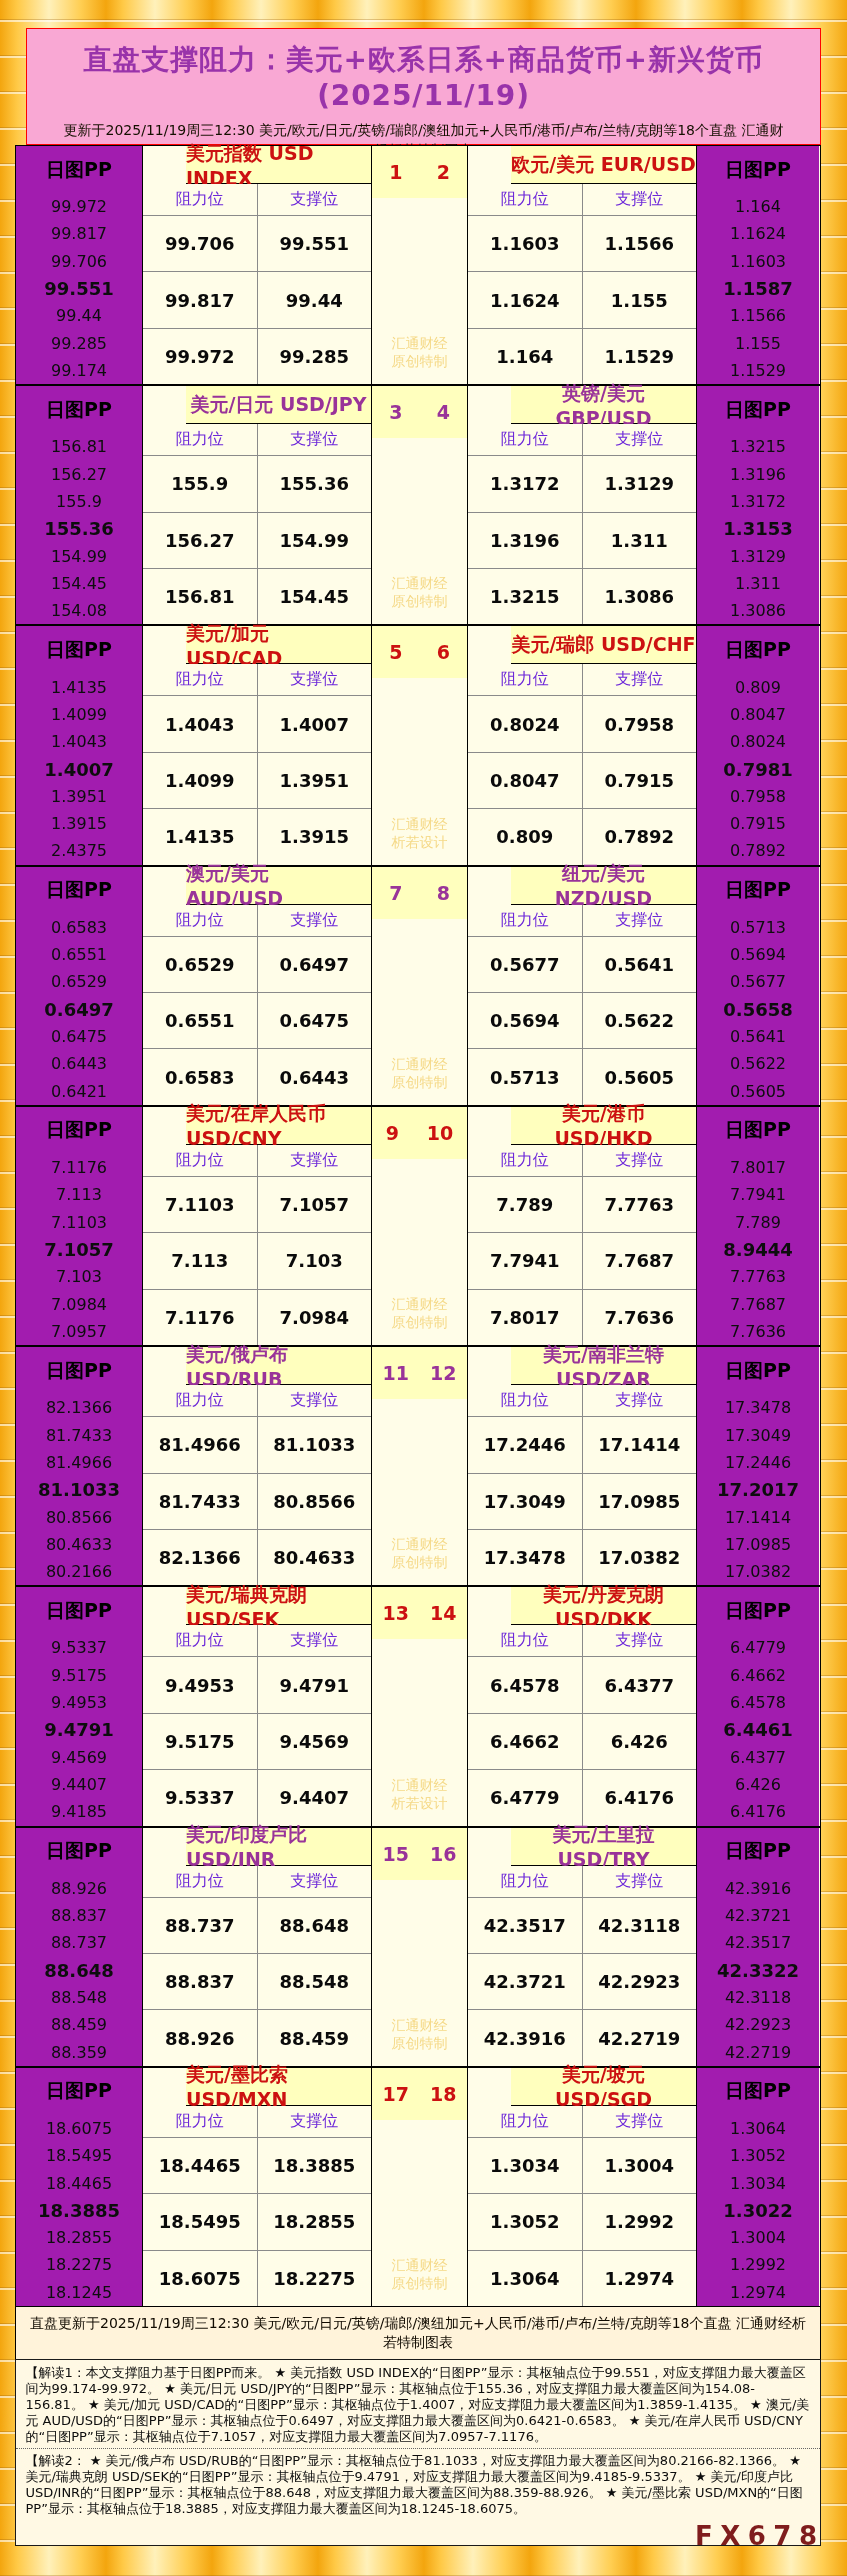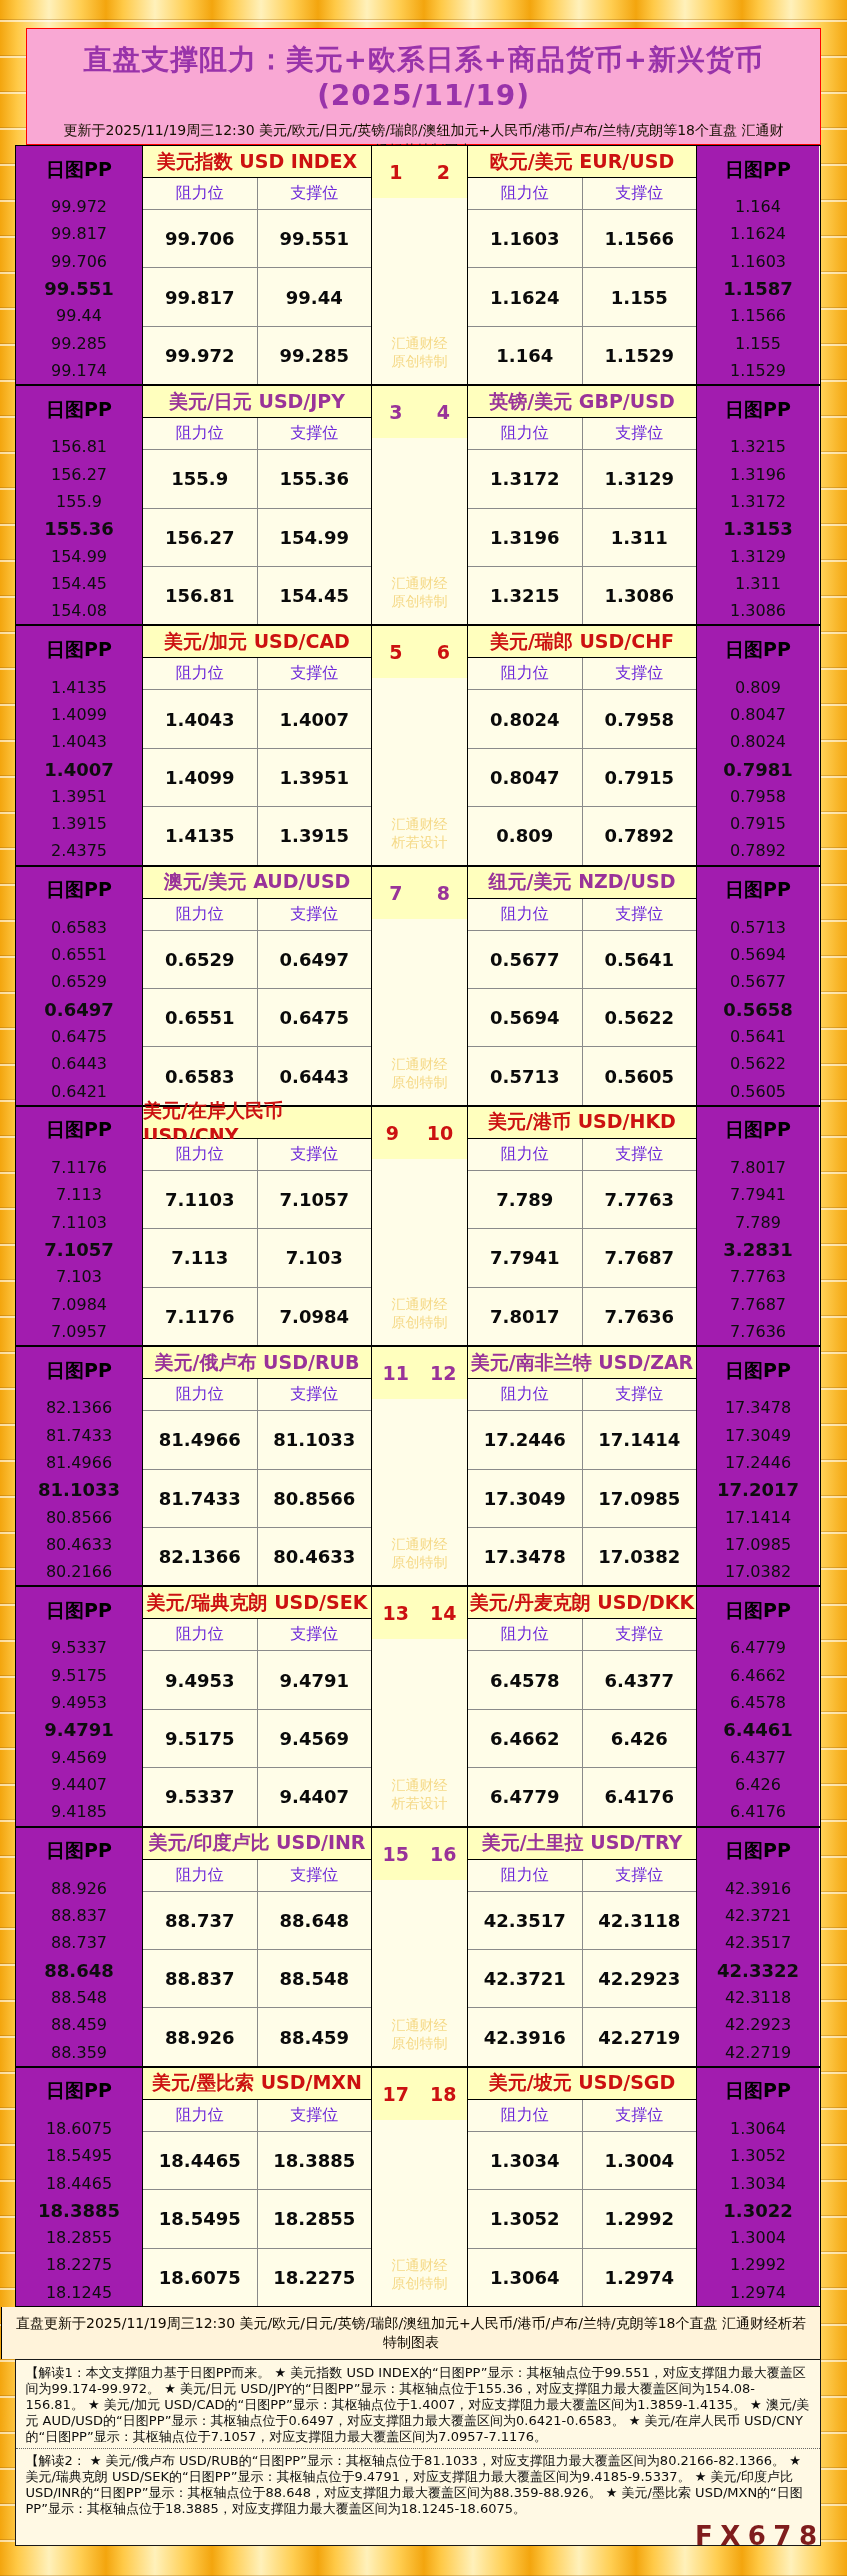--- a/index.html
+++ b/index.html
@@ -24,36 +24,36 @@
   .prow{flex:1;display:flex;border-bottom:2.8px solid #000;box-sizing:border-box;min-height:0;}
   .prow:last-child{border-bottom:none;}
   .ppcol{width:126px;background:#a21caf;display:flex;flex-direction:column;box-sizing:border-box;}
   .ppcol.r{width:122px;}
   .pphead{height:47px;display:flex;align-items:center;justify-content:center;font-weight:bold;font-size:19px;color:#000;flex:none;}
   .ppv{flex:1;display:flex;align-items:center;justify-content:center;font-size:16px;color:#0d0d0d;}
   .ppv.pivot{font-weight:bold;font-size:18px;}
   .block{width:229px;display:flex;flex-direction:column;box-sizing:border-box;}
   .block.l{border-left:1.9px solid #000;}
   .block.r{border-right:1.9px solid #000;text-align:center;}
-  .bhead{height:32px;flex:none;border-bottom:1.9px solid #000;background:#ffffbe;display:flex;align-items:center;justify-content:center;gap:8.4px;font-weight:bold;font-size:19px;box-sizing:border-box;}
+  .bhead{height:38px;flex:none;border-bottom:1.9px solid #000;background:#ffffbe;display:flex;align-items:center;justify-content:center;gap:8.4px;font-weight:bold;font-size:19px;box-sizing:border-box;margin-left:43px;}
   .row-red .bhead,.row-red .chead{color:#cc1111;}
   .row-purple .bhead,.row-purple .chead{color:#993399;}
   .rs{flex:1;display:flex;flex-direction:column;background:#fffde8;min-height:0;}
   .rshead{height:32px;flex:none;display:flex;border-bottom:0.9px solid #8a8a8a;color:#6d28d9;font-size:16px;box-sizing:border-box;}
   .rshead span{flex:1;display:flex;align-items:center;justify-content:center;}
   .rshead span + span{border-left:0.9px solid #8a8a8a;}
   .rsrow{flex:1;display:flex;border-bottom:0.9px solid #8a8a8a;font-size:18px;font-weight:bold;color:#0a0a0a;box-sizing:border-box;}
   .rsrow:last-child{border-bottom:none;}
   .rsrow span{flex:1;display:flex;align-items:center;justify-content:center;}
   .rsrow span + span{border-left:0.9px solid #8a8a8a;}
   .center{width:97px;border-left:1.9px solid #000;border-right:1.9px solid #000;display:flex;flex-direction:column;background:#fffde8;box-sizing:border-box;}
   .chead{height:52px;flex:none;background:#ffffbe;display:flex;align-items:center;justify-content:space-around;font-size:19px;font-weight:bold;}
   .cbody{flex:1;display:flex;flex-direction:column;justify-content:flex-end;align-items:center;padding-bottom:13px;color:#f5d987;font-size:14px;}
   .footerbar{
-    position:absolute;left:1px;right:26px;top:2307px;height:52px;box-sizing:border-box;
+    position:absolute;left:15px;right:26px;top:2307px;height:52px;box-sizing:border-box;
     background:#fff3da;border-left:1.9px solid #000;border-right:1.9px solid #000;
     display:flex;align-items:center;justify-content:center;text-align:center;
     font-size:14px;line-height:19px;color:#100a00;padding:0 11.2px;
   }
   .notes{
     position:absolute;left:15px;right:26px;top:2359px;height:187px;box-sizing:border-box;
     background:#fff9e4;border:1.9px solid #1a1a1a;padding:4.7px 9.4px 2.8px 9.4px;
     font-size:13px;line-height:16px;color:#0d0d0d;overflow:hidden;
   }
   .notes .sep{border:none;border-top:0.9px dotted #666;margin:3.7px -9.4px;}
@@ -428,21 +428,21 @@
             <span>7.8017</span>
             <span>7.7636</span>
           </div>
         </div>
       </div>
       <div class="ppcol r">
         <div class="pphead">日图PP</div>
         <div class="ppv">7.8017</div>
         <div class="ppv">7.7941</div>
         <div class="ppv">7.789</div>
-        <div class="ppv pivot">3.2831</div>
+        <div class="ppv pivot">8.9444</div>
         <div class="ppv">7.7763</div>
         <div class="ppv">7.7687</div>
         <div class="ppv">7.7636</div>
       </div>
     </div>
     <div class="prow row-purple">
       <div class="ppcol l">
         <div class="pphead">日图PP</div>
         <div class="ppv">82.1366</div>
         <div class="ppv">81.7433</div>

